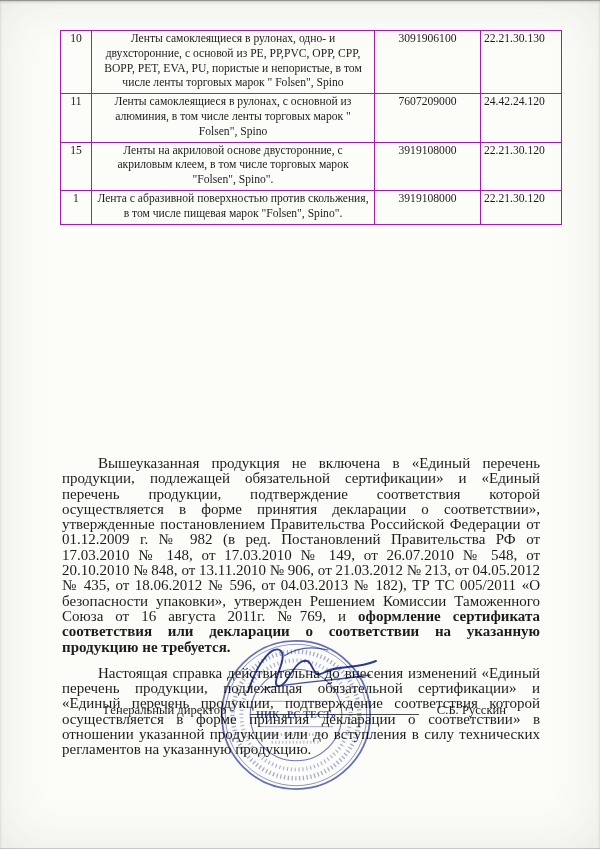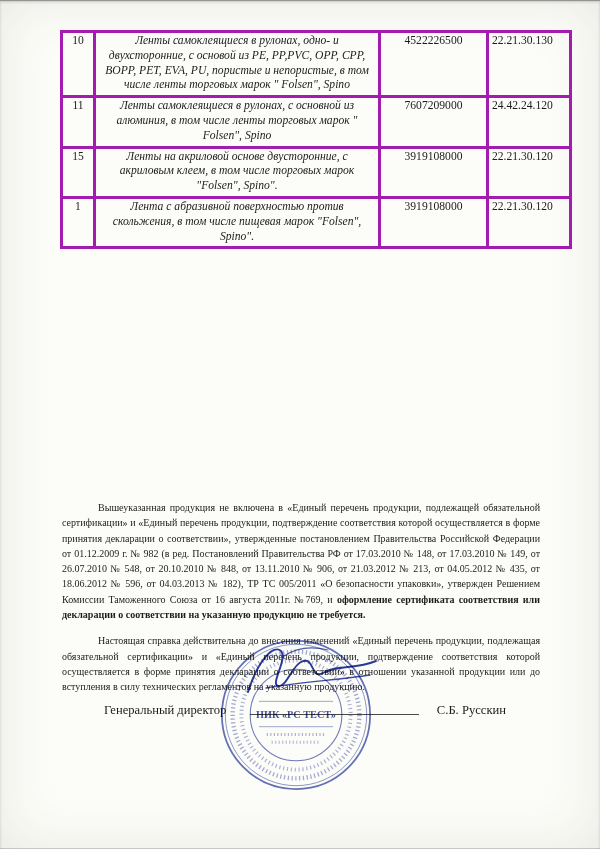--- a/index.html
+++ b/index.html
@@ -10,29 +10,29 @@
     box-shadow:inset 0 0 55px rgba(70,70,60,.10), inset 0 2px 3px rgba(0,0,0,.18);
   }
   .scan-edge-top{position:absolute;top:0;left:0;width:100%;height:1px;background:rgba(90,90,90,.5);}
   .scan-edge-bottom{position:absolute;bottom:0;left:0;width:100%;height:1px;background:rgba(120,120,120,.35);}
 
   table.spec{
     position:absolute;top:30px;left:60px;width:481px;
     border-collapse:collapse;table-layout:fixed;
     font-size:11.6px;line-height:14.8px;
   }
-  table.spec td{border:3px solid #a21caf;padding:1px 3px 2px;vertical-align:top;}
+  table.spec td{border:1px solid #a21caf;padding:1px 3px 2px;vertical-align:top;}
   td.c-num{width:24px;text-align:center;}
-  td.c-desc{width:276px;text-align:center;font-style:italic;}
+  td.c-desc{width:276px;text-align:center;}
   td.c-code{width:99px;text-align:center;}
   td.c-cls{width:74px;}
 
   .body-text{
     position:absolute;top:456px;left:62px;width:478px;
-    font-size:10px;line-height:15.3px;text-align:justify;margin-top:44px;
+    font-size:15px;line-height:15.3px;text-align:justify;
   }
   .body-text p{margin:0 0 11px 0;text-indent:36px;}
   .body-text b{font-weight:bold;}
 
   .sig-row{
     position:absolute;top:702px;left:62px;width:478px;
     display:flex;align-items:flex-end;font-size:12.6px;justify-content:flex-end;
   }
   .sig-title{margin-left:42px;white-space:nowrap;}
   .sig-line{flex:1;border-bottom:1px solid #4a4a4a;margin:0 18px 3px 24px;height:12px;}
@@ -52,21 +52,21 @@
 
 <div class="page">
   <div class="scan-edge-top"></div>
   <div class="scan-edge-bottom"></div>
 
   <table class="spec">
     <tbody>
       <tr>
         <td class="c-num">10</td>
         <td class="c-desc">Ленты самоклеящиеся в рулонах, одно- и двухсторонние, с основой из PE, PP,PVC, OPP, CPP, BOPP, PET, EVA, PU, пористые и непористые, в том числе ленты торговых марок " Folsen", Spino</td>
-        <td class="c-code">4522226500</td>
+        <td class="c-code">3091906100</td>
         <td class="c-cls">22.21.30.130</td>
       </tr>
       <tr>
         <td class="c-num">11</td>
         <td class="c-desc">Ленты самоклеящиеся  в рулонах, с основной из алюминия, в том числе ленты торговых марок " Folsen", Spino</td>
         <td class="c-code">7607209000</td>
         <td class="c-cls">24.42.24.120</td>
       </tr>
       <tr>
         <td class="c-num">15</td>

